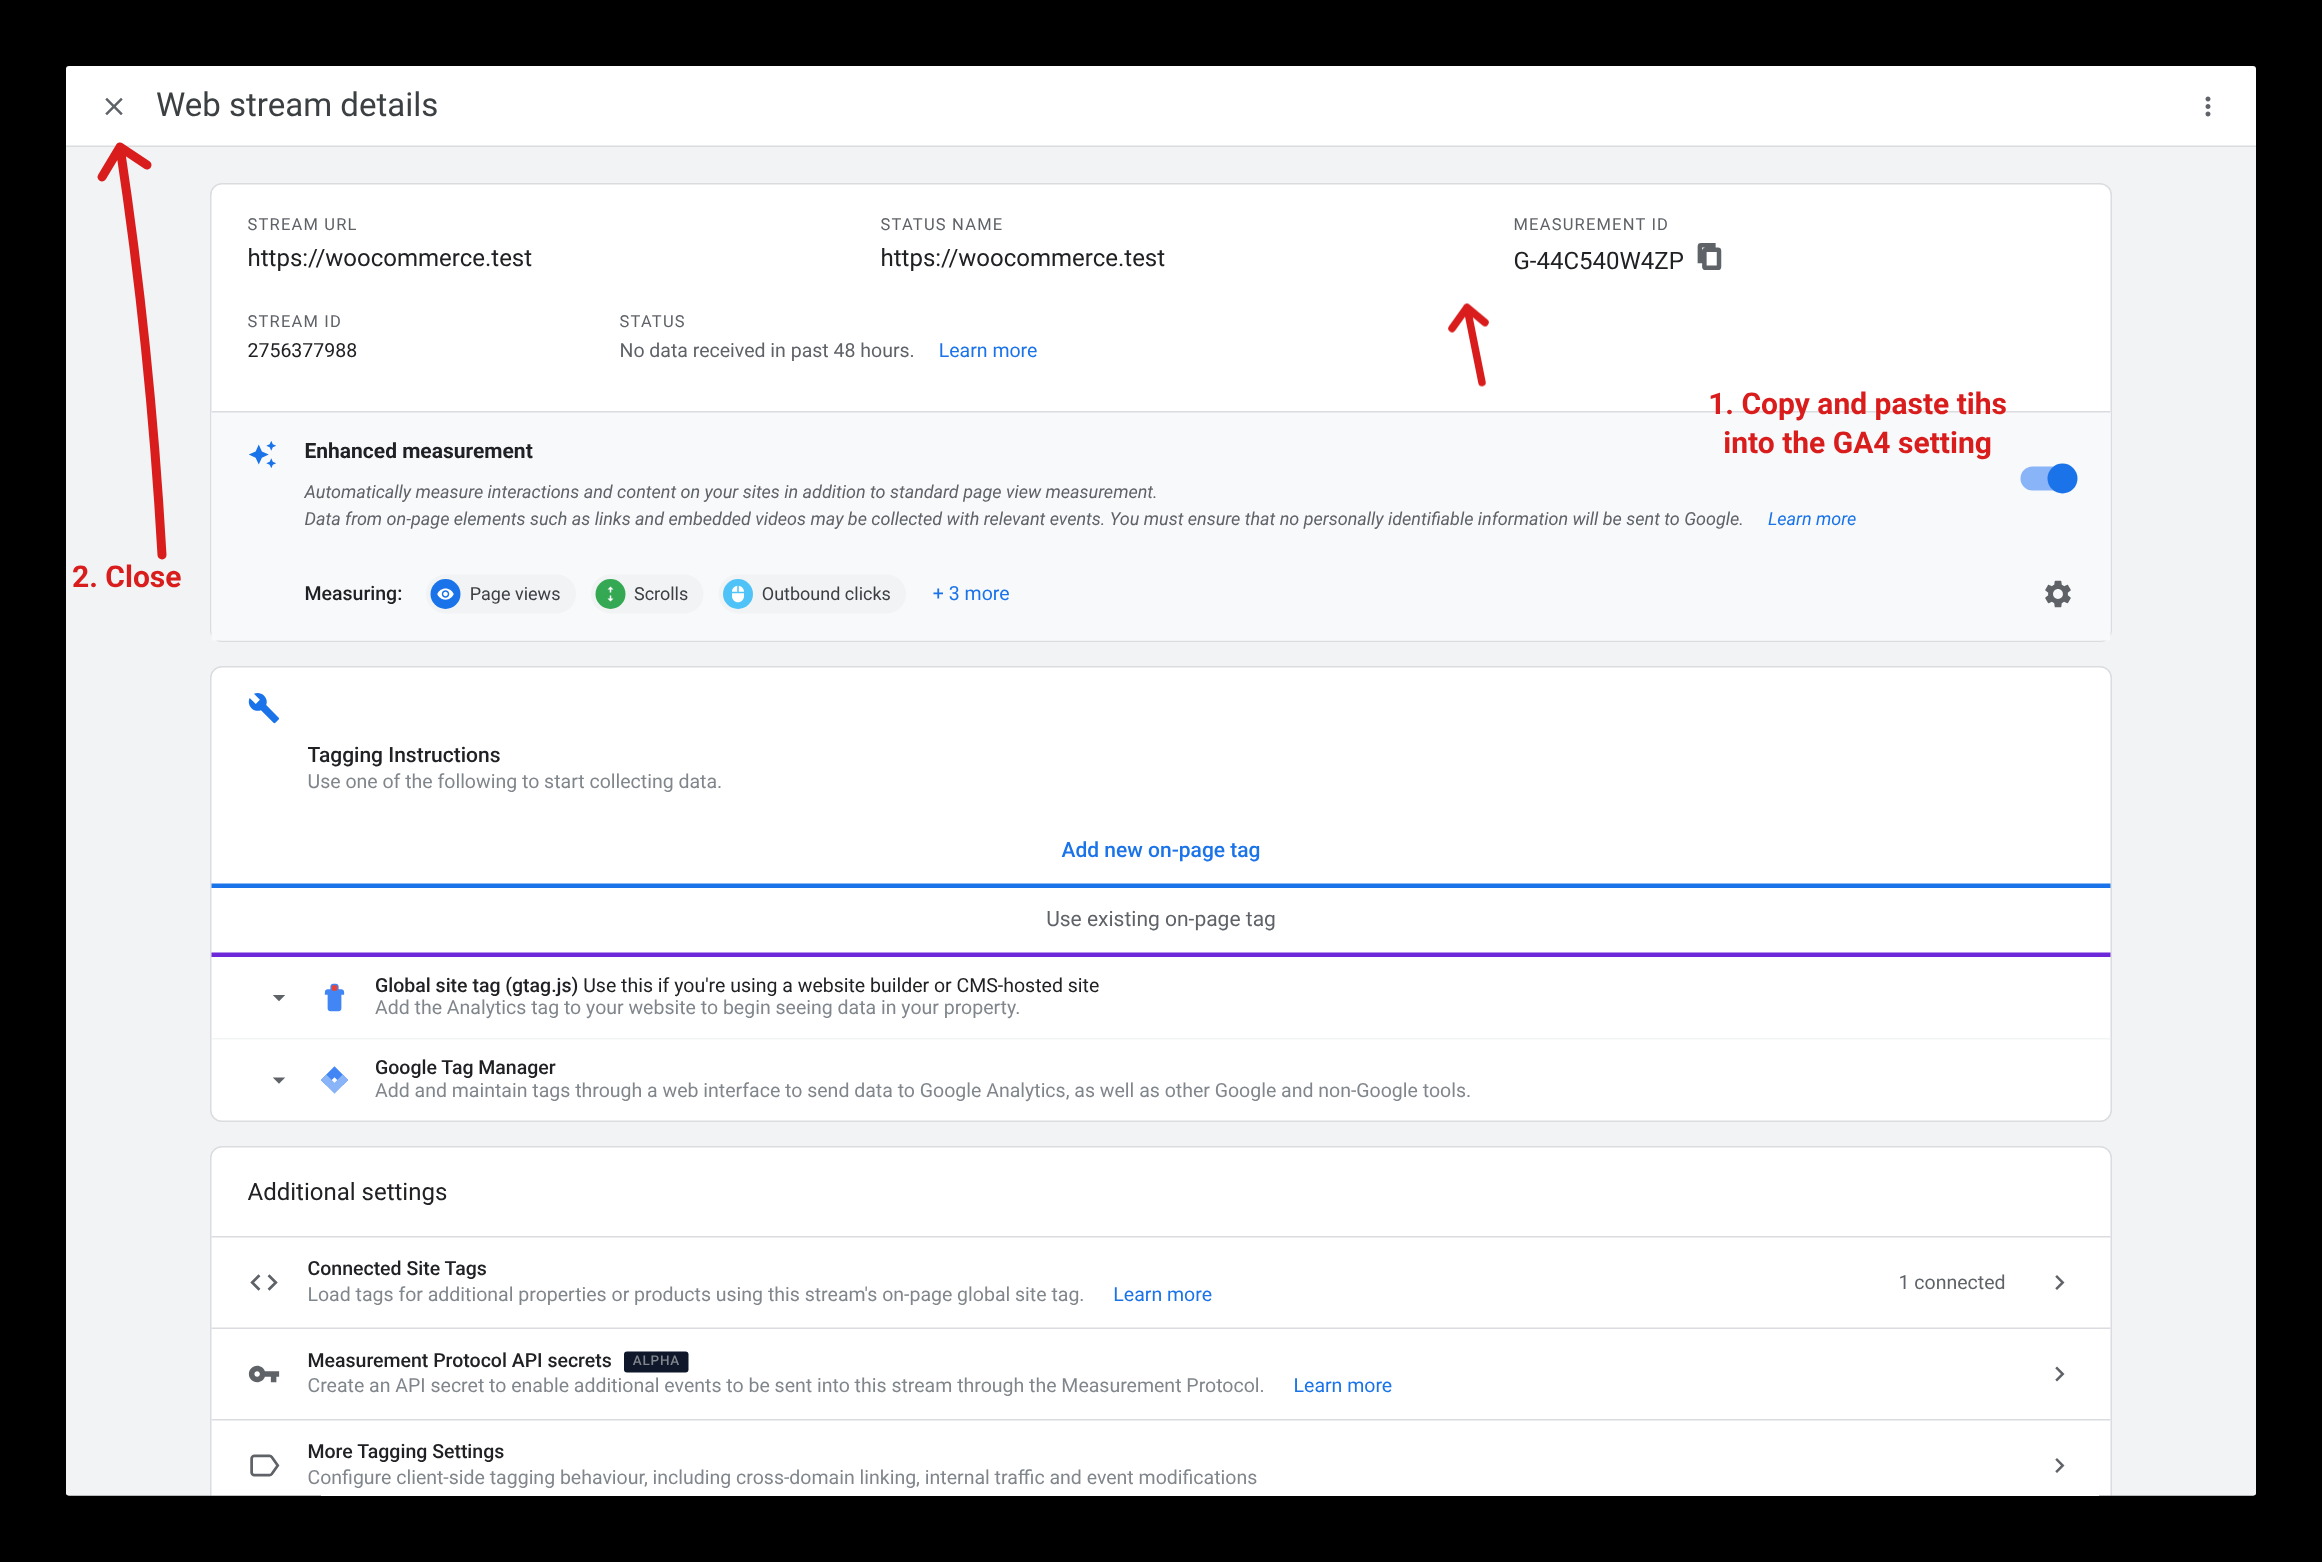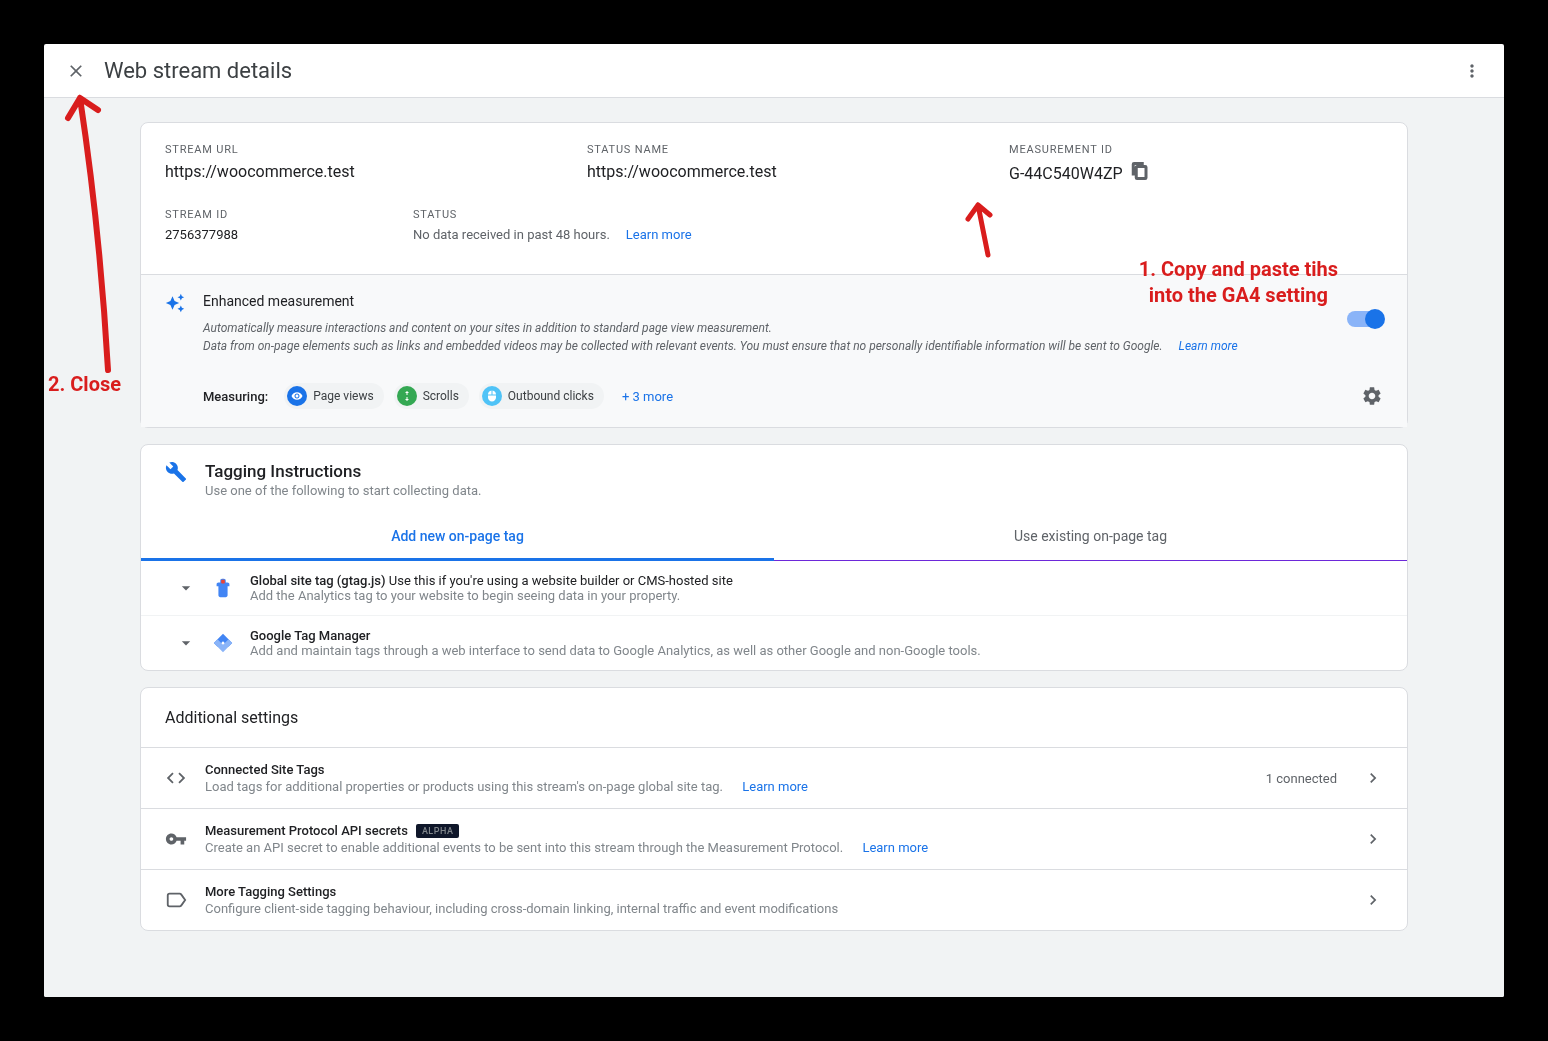--- a/index.html
+++ b/index.html
@@ -92,21 +92,21 @@
       position: relative;
       background:#f8f9fa;
     }
     .sparkle-icon {
       width: 20px; height: 20px;
       flex-shrink: 0;
     }
     .enhanced-content { flex: 1; }
     .enhanced-title {
       font-size: 14px;
-      font-weight: 400;
+      font-weight: 700;
       color: #202124;
       margin-bottom: 10px;
     }
     .enhanced-desc {
       font-size: 12px;
       color: #5f6368;
       line-height: 1.5;
       font-style: italic;
     }
     .toggle {
@@ -160,26 +160,27 @@
       cursor: pointer;
     }
     
     .tagging-header {
       padding: 16px 24px;
       display: flex;
       gap: 18px;
       align-items: flex-start;
     }
     .wrench-icon { width: 22px; height: 22px; }
-    .tagging-title { font-size: 17px; font-weight: 500; color: #202124; }
+    .tagging-title { font-size: 14px; font-weight: 500; color: #202124; margin-top: 35px; }
     .tagging-sub { font-size: 13px; color: #80868b; margin-top: 2px; }
     
     .tab-row {
       display: flex;
-      border-bottom: 1px solid #6d28d9;
+      border-bottom: 3px solid #6d28d9;
+      flex-direction: column;
     }
     .tab {
       flex: 1;
       text-align: center;
       padding: 14px;
       font-size: 14px;
       cursor: pointer;
     }
     .tab-active {
       color: #1a73e8;

